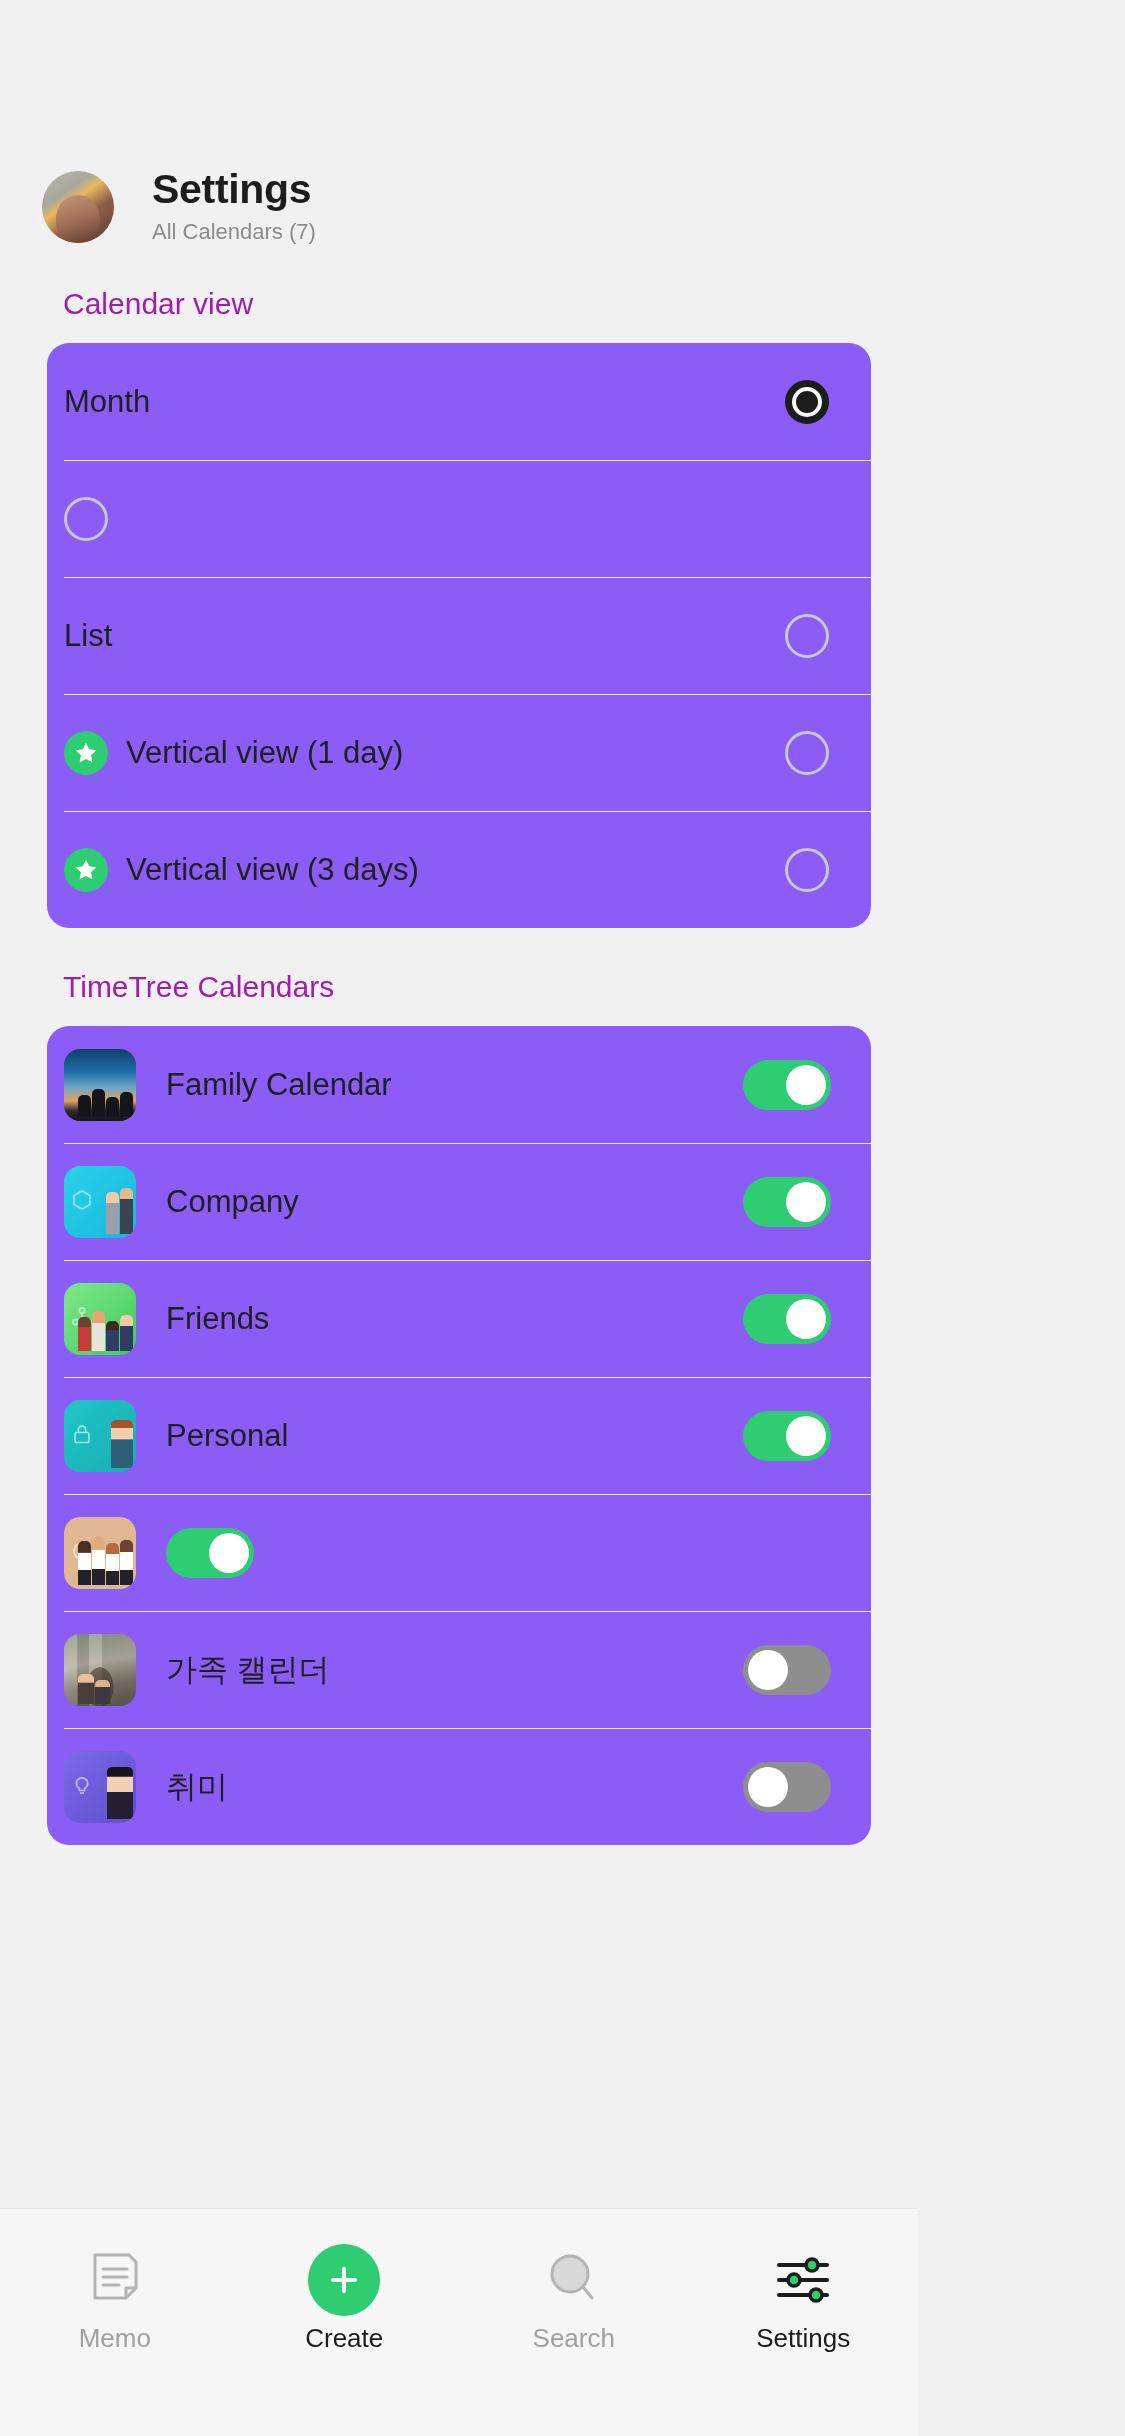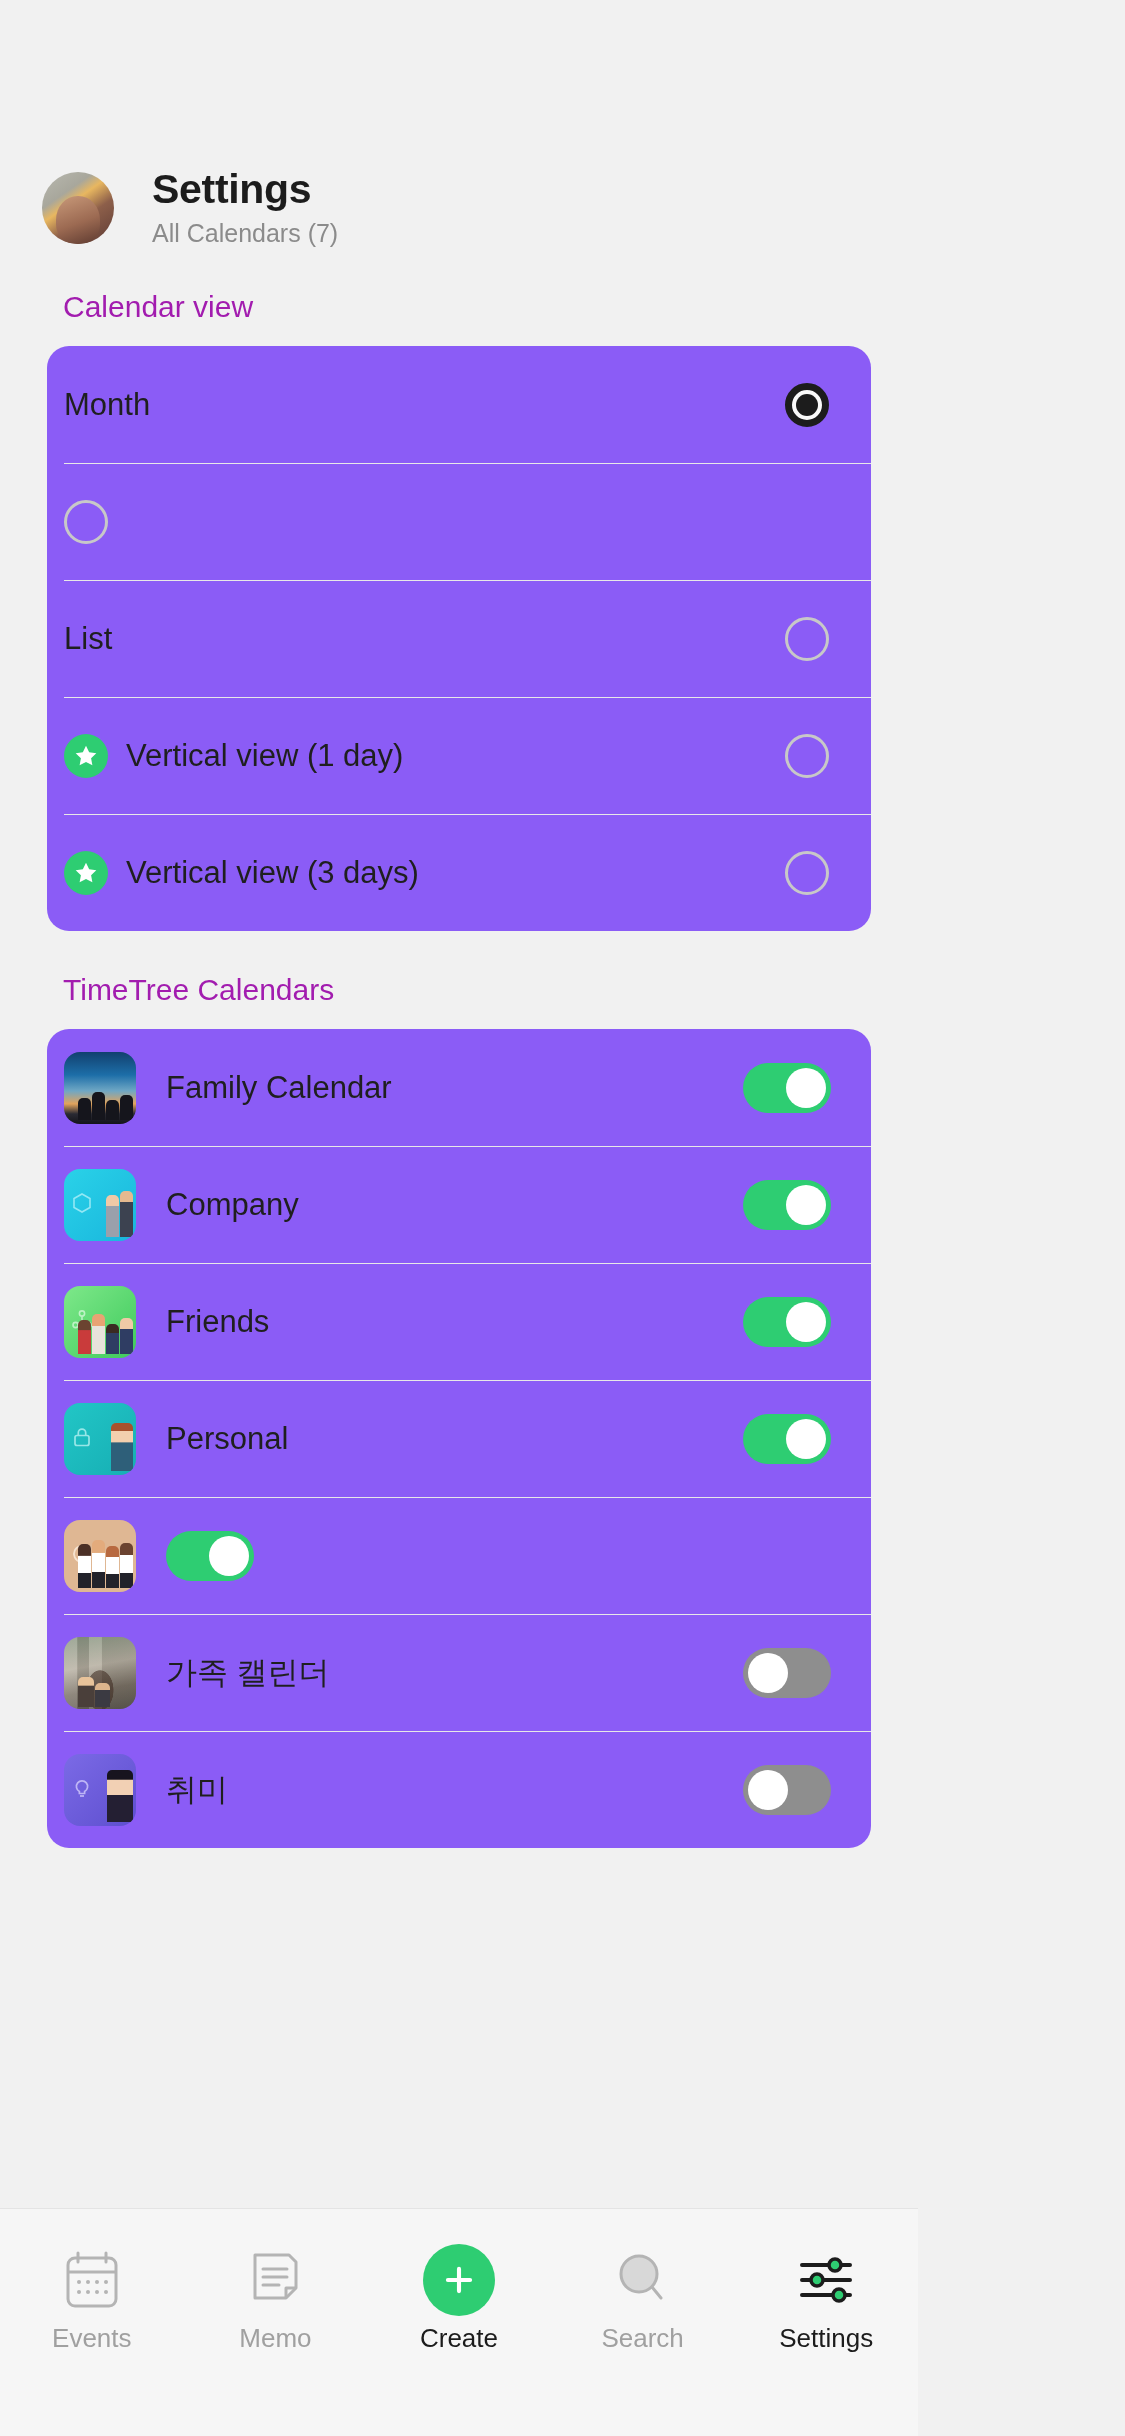--- a/index.html
+++ b/index.html
@@ -21,21 +21,21 @@
       linear-gradient(145deg,#b9b9b0 0%,#a8a79c 30%,#e8b760 42%,#8d5f4a 62%,#5d3b34 100%);
     flex:0 0 auto; overflow:hidden; position:relative;
   }
   .avatar::after{
     content:""; position:absolute; left:20%; top:34%;
     width:60%; height:66%; border-radius:50% 50% 42% 42%;
     background:linear-gradient(160deg,#c99a7a 0%,#9c6a52 55%,#5d3a30 100%);
   }
   .header-text { margin-left:38px; }
   .header-title { font-size:41px; font-weight:bold; color:#1c1c1c; letter-spacing:-0.3px; line-height:1.05; }
-  .header-sub { font-size:25px; color:#8b8b8b; margin-top:8px; }
+  .header-sub { font-size:22px; color:#8b8b8b; margin-top:8px; }
 
   
   .section-label { font-size:30px; color:#a21caf; padding:42px 0 22px 63px; }
 
   
   .card {
     margin:0 47px; background:#8b5cf6; border-radius:22px; overflow:hidden;
   }
   .row {
     display:flex; align-items:center; height:117px; padding:0 0 0 17px; position:relative;
@@ -298,40 +298,20 @@
           <span class="knob"></span>
         </div>
     </div>
 
   </div>
 
   <div class="spacer-bottom"></div>
 
   <div class="tabbar">
 
-    <div class="tab">
-      <div class="tab-ico">
-        <svg width="56" height="60" viewBox="0 0 56 60" fill="none" stroke="#b4b4b4" stroke-width="3">
-          <rect x="4" y="8" width="48" height="48" rx="7"></rect>
-          <path d="M4 22h48"></path>
-          <path d="M14 3v9M42 3v9" stroke-linecap="round"></path>
-          <g fill="#b4b4b4" stroke="none">
-            <circle cx="15" cy="32" r="2"></circle>
-              <circle cx="24" cy="32" r="2"></circle>
-              <circle cx="33" cy="32" r="2"></circle>
-              <circle cx="42" cy="32" r="2"></circle>
-            <circle cx="15" cy="42" r="2"></circle>
-              <circle cx="24" cy="42" r="2"></circle>
-              <circle cx="33" cy="42" r="2"></circle>
-              <circle cx="42" cy="42" r="2"></circle>
-          </g>
-        </svg>
-      </div>
-      <div class="tab-lbl">Events</div>
-    </div>
 
     <div class="tab">
       <div class="tab-ico">
         <svg width="54" height="60" viewBox="0 0 54 60" fill="none" stroke="#b4b4b4" stroke-width="3">
           <path d="M7 5h34l7 7v26l-10 10H7z" stroke-linejoin="round"></path>
           <path d="M38 48V38h10" stroke-linejoin="round"></path>
           <path d="M15 19h24M15 27h24M15 35h16" stroke-linecap="round"></path>
         </svg>
       </div>
       <div class="tab-lbl">Memo</div>

